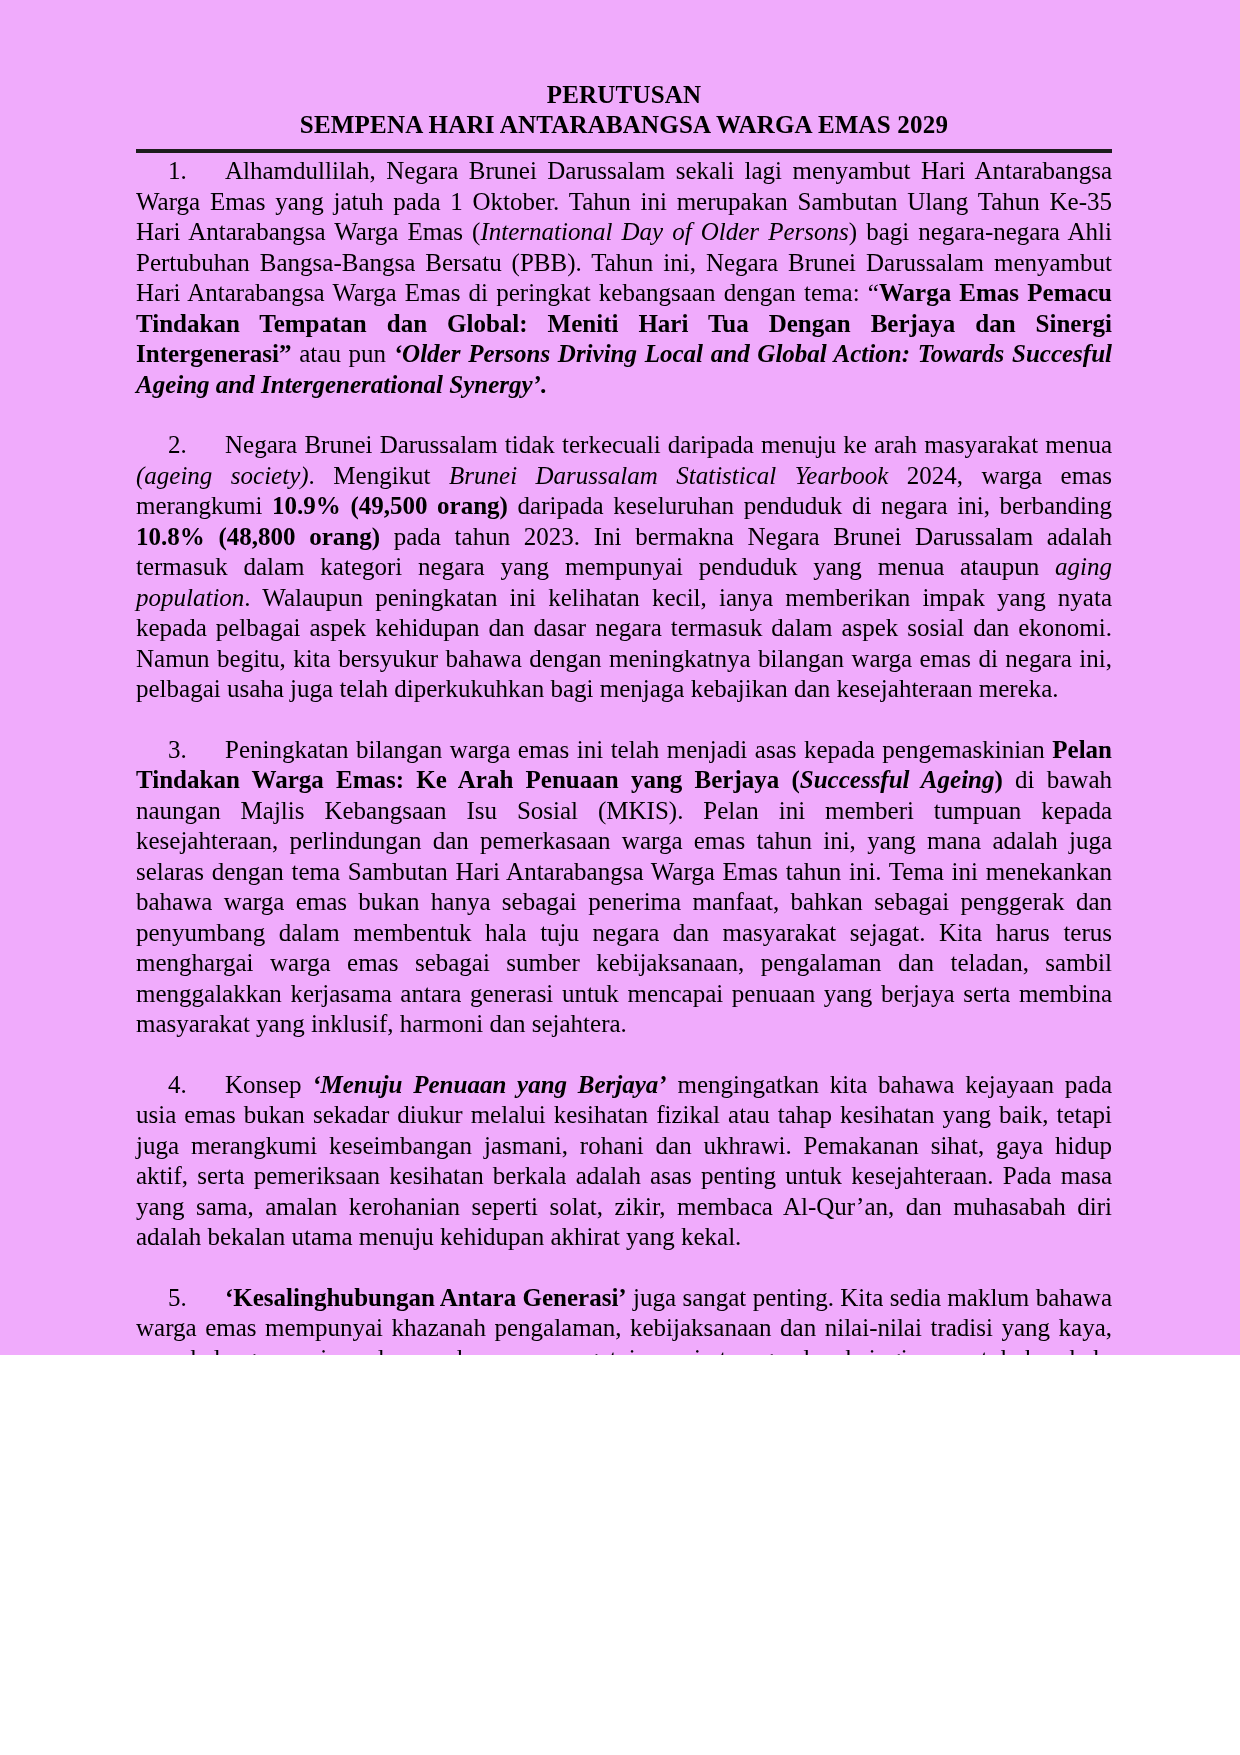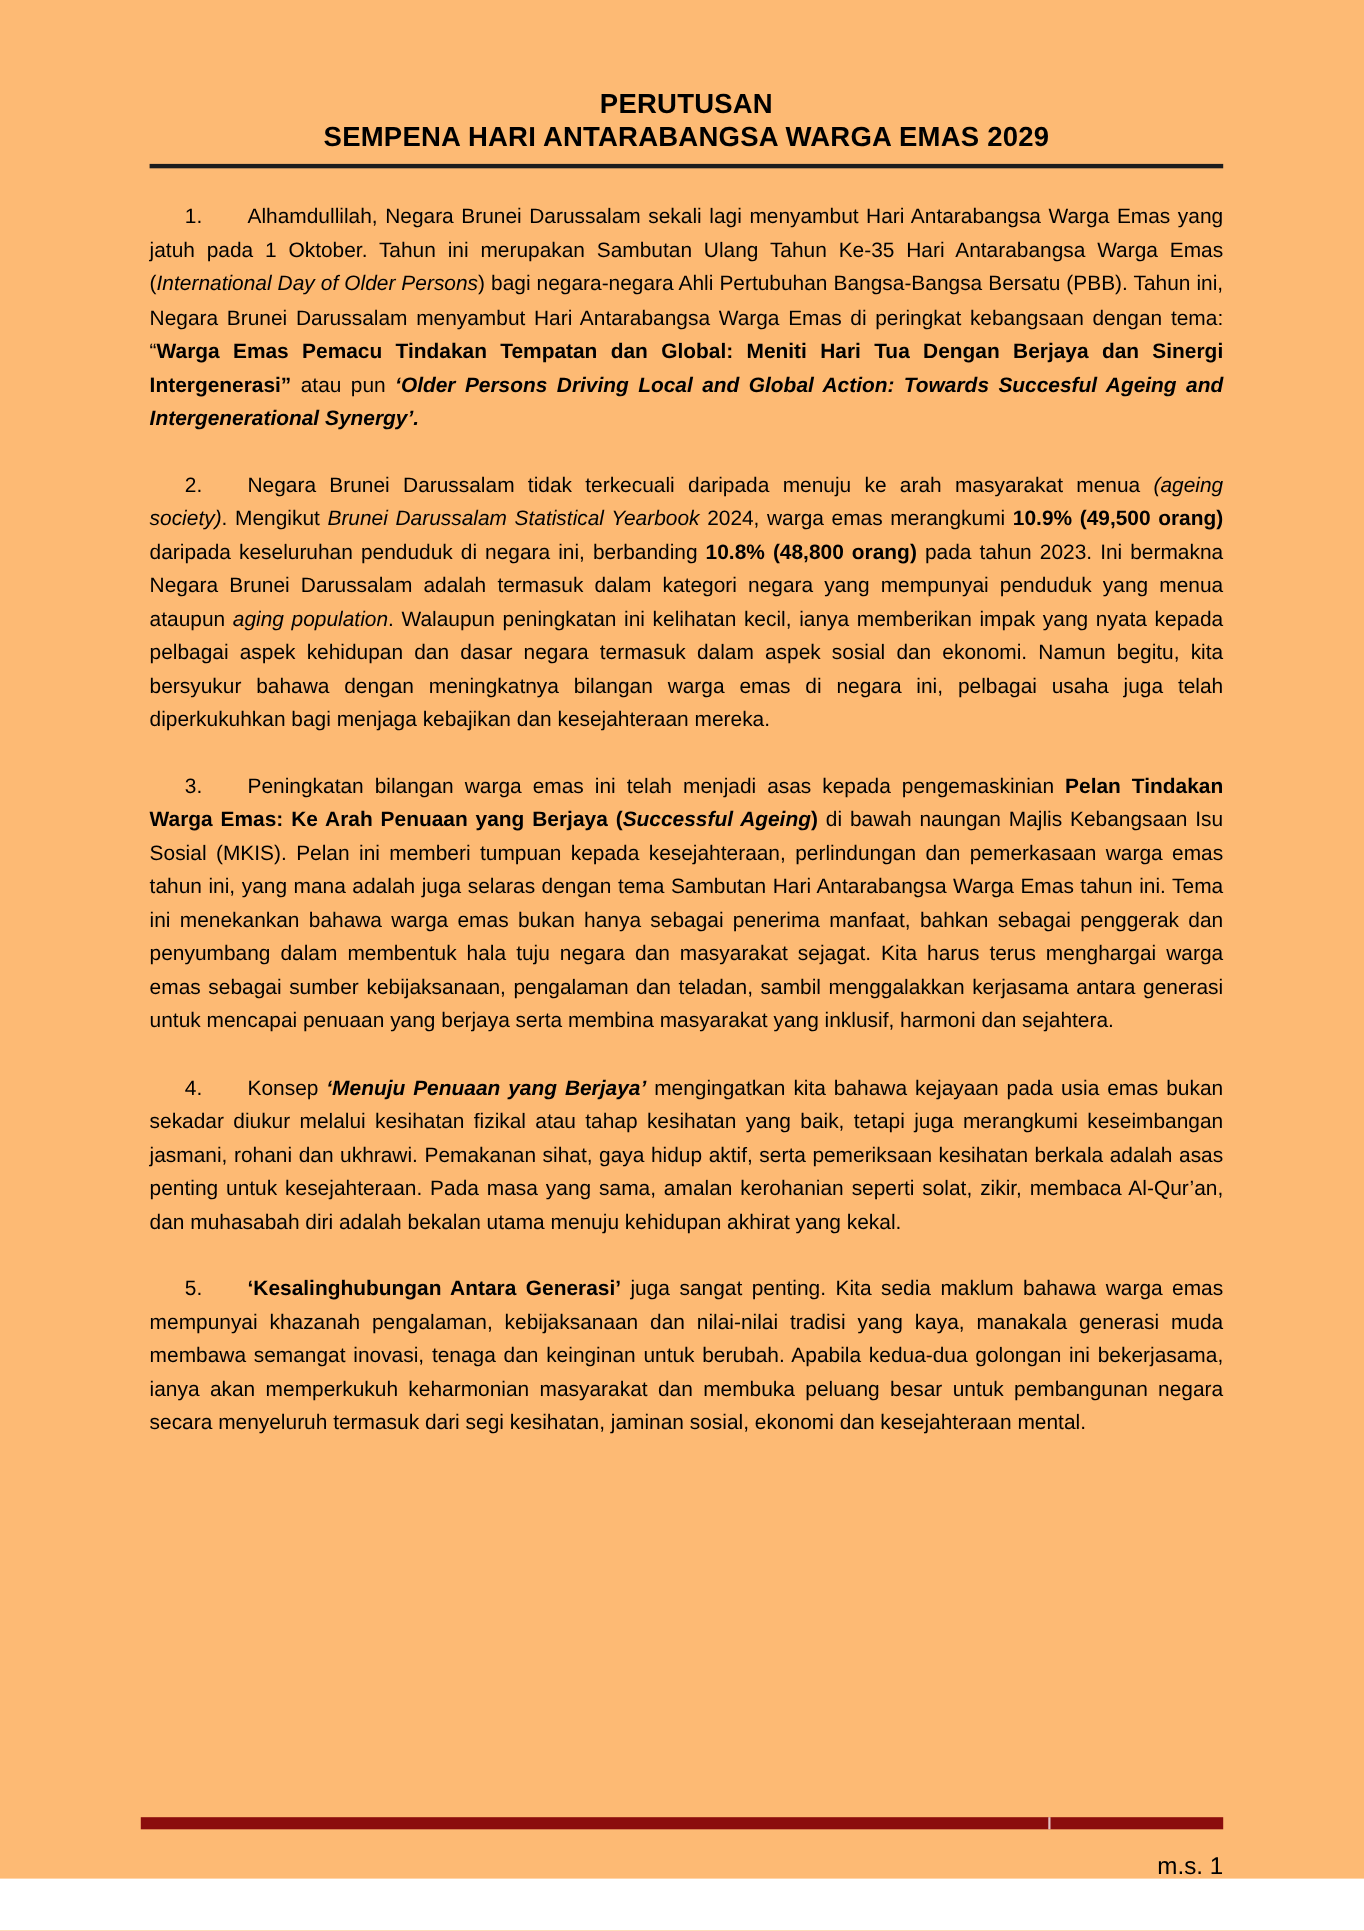--- a/index.html
+++ b/index.html
@@ -1,44 +1,44 @@
 <!DOCTYPE html>
 <html><head>
 <meta charset="utf-8">
 <style>
   * { margin: 0; padding: 0; box-sizing: border-box; }
   html, body { background: #ffffff; }
   .page {
     position: relative;
     width: 1240px;
-    height: 1708px;
+    height: 1355px;
     margin: 0 auto;
-    background: #fdba74;
-    font-family: Liberation Sans, sans-serif;
+    background: #f0abfc;
+    font-family: Liberation Serif, serif;
     color: #000000;
     overflow: hidden;
   }
   .content {
     padding: 80px 128px 0 136px;
   }
   .title-block {
     text-align: center;
     font-weight: bold;
     font-size: 25px;
     line-height: 30px;
     letter-spacing: 0.2px;
   }
   .title-rule {
     height: 4px;
     background: #1d1d1d;
     margin-top: 9px;
   }
   .body-text {
-    margin-top: 30px;
-    font-size: 19px;
+    margin-top: 3px;
+    font-size: 25px;
     line-height: 30.5px;
   }
   .para {
     text-align: justify;
     text-indent: 32px;
     margin-bottom: 30px;
   }
   .para .num {
     display: inline-block;
     width: 57px;

